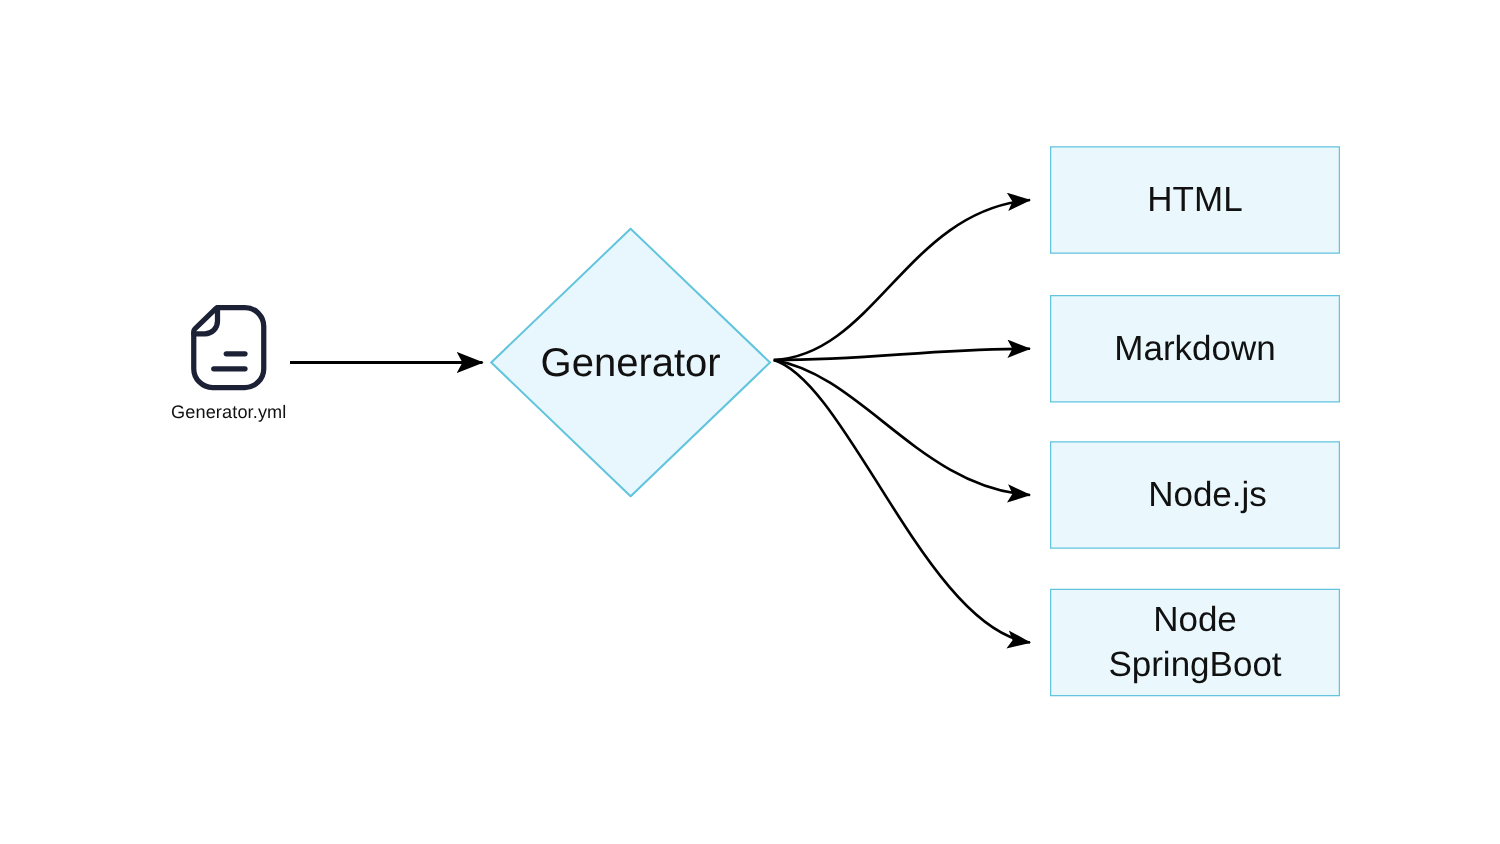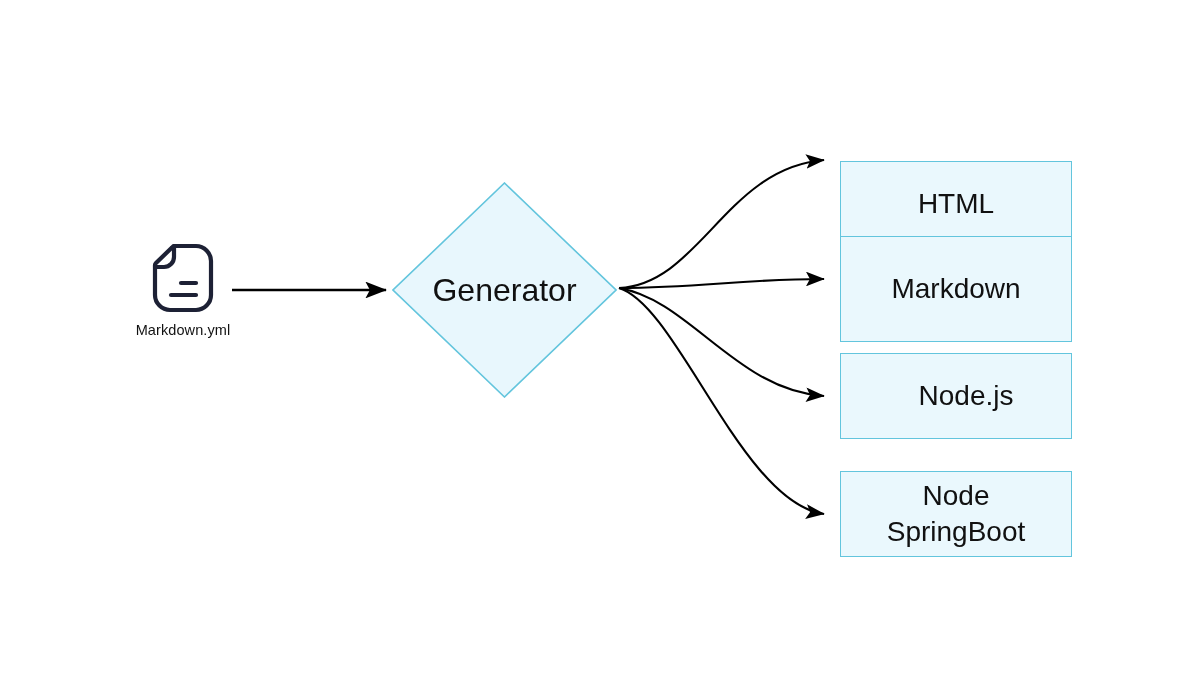--- a/index.html
+++ b/index.html
@@ -98,22 +98,22 @@
     align-items: center;
     justify-content: center;
     text-align: center;
   }
   .out-box .out-label {
     font-size: 28px;
     line-height: 36px;
     color: #111111;
     white-space: pre-line;
   }
-  #box-html     { top: 117px; height: 86px; margin-top: 44px; }
-  #box-markdown { top: 236px; height: 106px; }
+  #box-html     { top: 117px; height: 86px; }
+  #box-markdown { top: 236px; height: 86px; }
   #box-nodejs   { top: 353px; height: 86px; padding-left: 20px; }
   #box-java     { top: 471px; height: 86px; }
 </style>
 </head>
 <body>
 
 <div id="canvas">
 
   <svg id="edges" viewBox="0 0 1200 675" width="1200" height="675" xmlns="http://www.w3.org/2000/svg">
     <defs>
@@ -134,21 +134,21 @@
   </svg>
 
   <div class="source-node">
     <svg class="doc-icon" viewBox="0 0 66 70" xmlns="http://www.w3.org/2000/svg">
       <path d="M24 3 H46 C54.2 3 61 9.8 61 18 V52 C61 60.2 54.2 67 46 67 H20
                C11.8 67 5 60.2 5 52 V22 C5 22 5 21 6 20 L22 4.5 C23 3.2 24 3 24 3 Z" fill="none" stroke="#1d2135" stroke-width="4.2" stroke-linejoin="round" stroke-linecap="round"></path>
       <path d="M24 3 V14 C24 19.5 19.5 24 14 24 H5" fill="none" stroke="#1d2135" stroke-width="4.2" stroke-linejoin="round" stroke-linecap="round"></path>
       <line x1="31" y1="40" x2="46" y2="40" stroke="#1d2135" stroke-width="4.2" stroke-linecap="round"></line>
       <line x1="21" y1="52" x2="46" y2="52" stroke="#1d2135" stroke-width="4.2" stroke-linecap="round"></line>
     </svg>
-    <div class="source-label">Markdown.yml</div>
+    <div class="source-label">Generator.yml</div>
   </div>
 
   <div class="diamond-wrap">
     <svg class="diamond-svg" viewBox="0 0 225 216" xmlns="http://www.w3.org/2000/svg">
       <polygon points="112.5,1 224,108 112.5,215 1,108" fill="#e8f7fd" stroke="#63c5dd" stroke-width="1.6"></polygon>
     </svg>
     <div class="diamond-label">Generator</div>
   </div>
 
   <div class="out-box" id="box-html">

